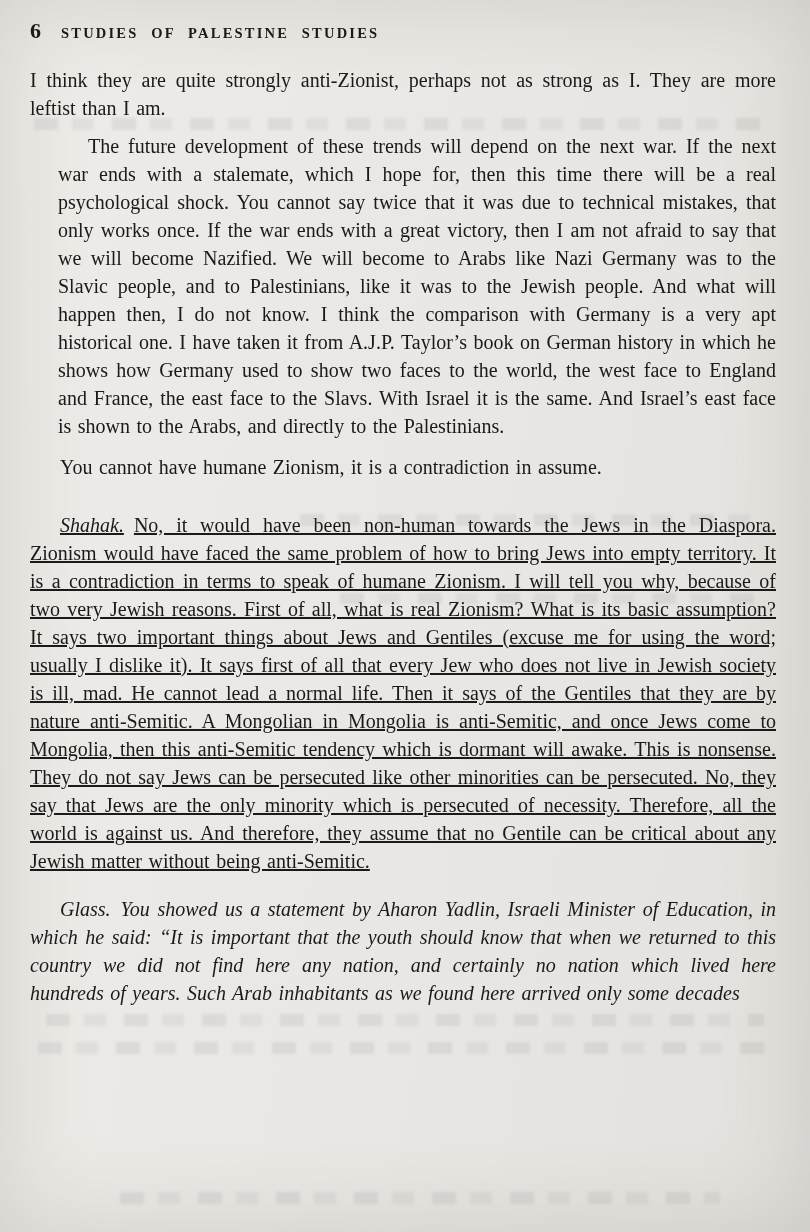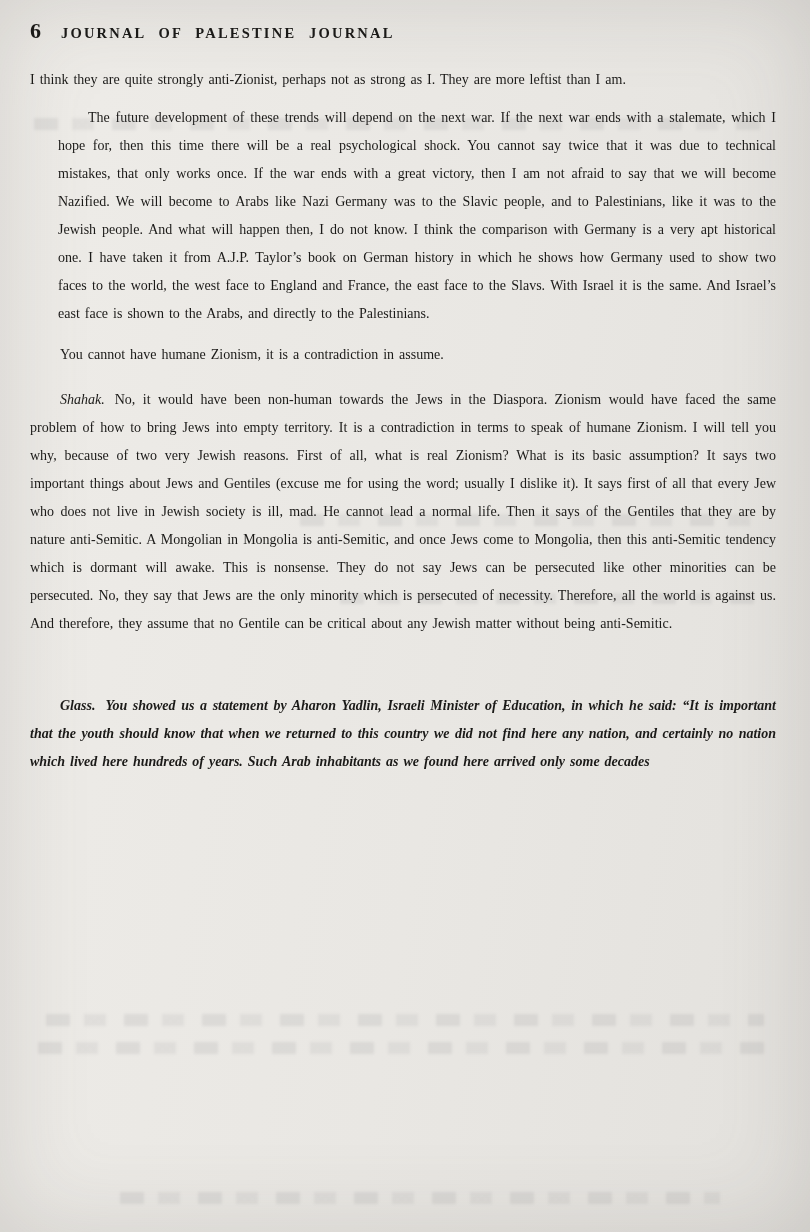--- a/index.html
+++ b/index.html
@@ -36,35 +36,35 @@
     font-weight: 700;
     letter-spacing: 2.2px;
     word-spacing: 7px;
     line-height: 1;
   }
   .page-body {
     position: absolute;
     top: 66px;
     left: 30px;
     width: 746px;
-    font-size: 14px;
+    font-size: 20px;
     line-height: 28px;
     text-align: justify;
   }
   .page-body p {
     margin: 0;
     text-indent: 30px;
     word-spacing: 1.5px;
   }
   p.first-continued { text-indent: 0; }
   p.para-2 { margin-top: 10px; margin-left: 28px; }
   p.para-3 { margin-top: 13px; }
   p.para-4 { margin-top: 21px; }
-  p.para-5 { margin-top: 17px; }
-  p.para-6 { margin-top: 54px; font-weight: bold; }
+  p.para-5 { margin-top: 30px; text-decoration: underline; }
+  p.para-6 { margin-top: 20px; }
   .question { font-style: italic; word-spacing: 3px; }
   .speaker {
     font-style: italic;
     margin-right: 10px;
   }
   
   .bleed {
     position: absolute;
     height: 12px;
     pointer-events: none;
@@ -83,21 +83,21 @@
   .bleed-5 { top: 1042px; left: 38px; width: 728px; }
   .bleed-6 { top: 1192px; left: 120px; width: 600px; }
 </style>
 </head>
 <body>
 
 <div class="page">
 
   <div class="page-header">
     <span class="page-number">6</span>
-    <span class="journal-title">JOURNAL OF PALESTINE JOURNAL</span>
+    <span class="journal-title">STUDIES OF PALESTINE STUDIES</span>
   </div>
 
   <div class="page-body">
 
     <p class="first-continued"><span>I think they are quite strongly anti-Zionist, perhaps not as strong as I. They are more leftist than I am.</span></p>
 
     <p class="para-2"><span>The future development of these trends will depend on the next war. If the next war ends with a stalemate, which I hope for, then this time there will be a real psychological shock. You cannot say twice that it was due to technical mistakes, that only works once. If the war ends with a great victory, then I am not afraid to say that we will become Nazified. We will become to Arabs like Nazi Germany was to the Slavic people, and to Palestinians, like it was to the Jewish people. And what will happen then, I do not know. I think the comparison with Germany is a very apt historical one. I have taken it from A.J.P. Taylor’s book on German history in which he shows how Germany used to show two faces to the world, the west face to England and France, the east face to the Slavs. With Israel it is the same. And Israel’s east face is shown to the Arabs, and directly to the Palestinians.</span></p>
 
     <p class="para-3"><span>You cannot have humane Zionism, it is a contradiction in assume.</span></p>
 

